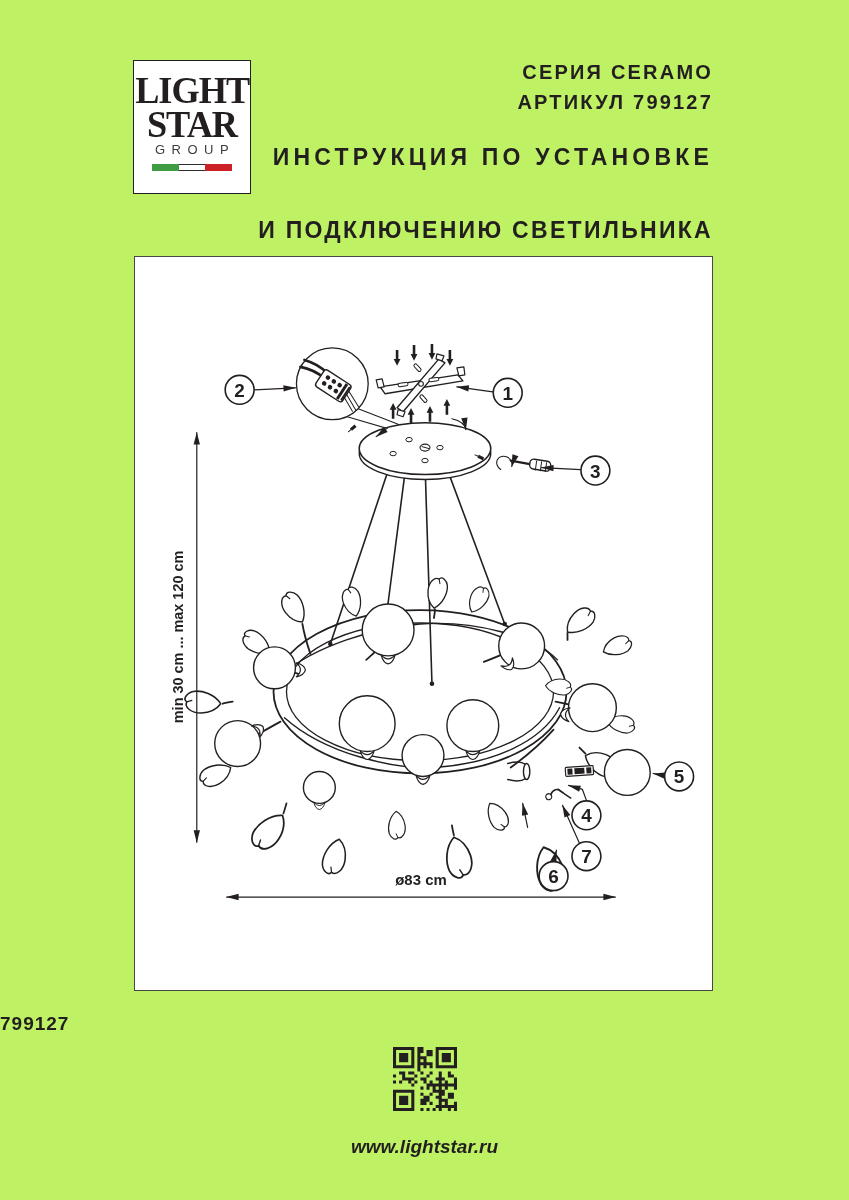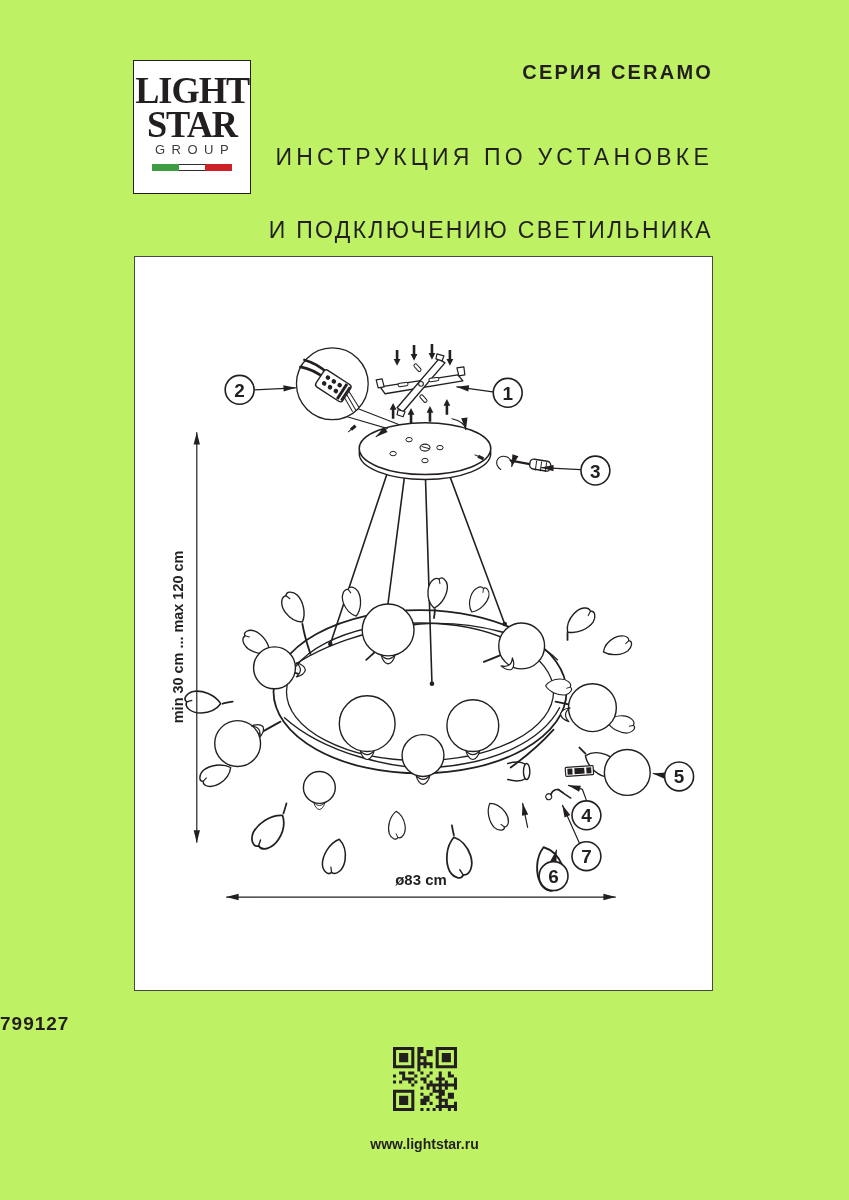--- a/index.html
+++ b/index.html
@@ -12,33 +12,33 @@
            letter-spacing:-1px;transform:scaleX(.98);}
   .logo .w1{margin-top:13px;}
   .logo .grp{font-size:13px;letter-spacing:6.5px;margin-left:6px;color:#3c3c3c;}
   .flag{width:80px;height:7px;margin:7px auto 0 auto;display:flex;}
   .flag .fg{flex:1;}
   .flag .fw{flex:1;border-top:1.2px solid #2c2c2c;border-bottom:1.2px solid #2c2c2c;box-sizing:border-box;background:#fff;}
   .flag .fr{flex:1;}
   
   .hdr{position:absolute;top:57px;right:136px;text-align:right;font-weight:700;}
   .hdr .ln{font-size:20px;letter-spacing:2.2px;line-height:30px;}
-  .title{position:absolute;top:143px;right:136px;text-align:right;font-weight:400;}
+  .title{position:absolute;top:143px;right:136px;text-align:right;font-weight:700;}
   .title .t1{font-size:23px;letter-spacing:4.2px;line-height:29px;}
   .title .t2{font-size:23px;letter-spacing:2.3px;line-height:29px;margin-top:44px;}
   
   .frame{position:absolute;left:134px;top:256px;width:579px;height:735px;
          border:1.5px solid #474747;box-sizing:border-box;background:#fff;}
   .frame svg{display:block;}
   
   .f-article{position:absolute;left:0;top:1013px;width:849px;text-align:left;
              font-weight:700;font-size:19px;letter-spacing:1px;}
   .f-qr{position:absolute;left:393px;top:1047px;width:64px;height:64px;}
   .f-site{position:absolute;left:0;top:1136px;width:849px;text-align:center;
-          font-weight:700;font-size:14px;}
+          font-weight:700;font-size:19px;font-style:italic;}
   
   .ln{stroke:#231f20;fill:none;stroke-linecap:round;stroke-linejoin:round;}
   .fw{stroke:#231f20;fill:#ffffff;stroke-linejoin:round;}
   .fk{fill:#231f20;stroke:none;}
   text.svgt{fill:#231f20;font-family:"Liberation Sans",sans-serif;}
 </style>
 </head>
 <body>
 
 <div class="page">
@@ -49,20 +49,21 @@
     <div class="grp">GROUP</div>
     <div class="flag">
       <div class="fg" style="background:#3f9c42"></div>
       <div class="fw"></div>
       <div class="fr" style="background:#cc2127"></div>
     </div>
   </div>
 
   <div class="hdr">
     <div class="ln">СЕРИЯ CERAMO</div>
+    <div class="ln">АРТИКУЛ 799127</div>
   </div>
   <div class="title">
     <div class="t1">ИНСТРУКЦИЯ ПО УСТАНОВКЕ</div>
     <div class="t2">И ПОДКЛЮЧЕНИЮ СВЕТИЛЬНИКА</div>
   </div>
 
   <div class="frame">
     <svg width="576" height="732" viewBox="0 0 578 734">
       <defs>
         <marker id="mA" markerWidth="14" markerHeight="9" refX="12.5" refY="4" orient="auto-start-reverse" markerUnits="userSpaceOnUse">

